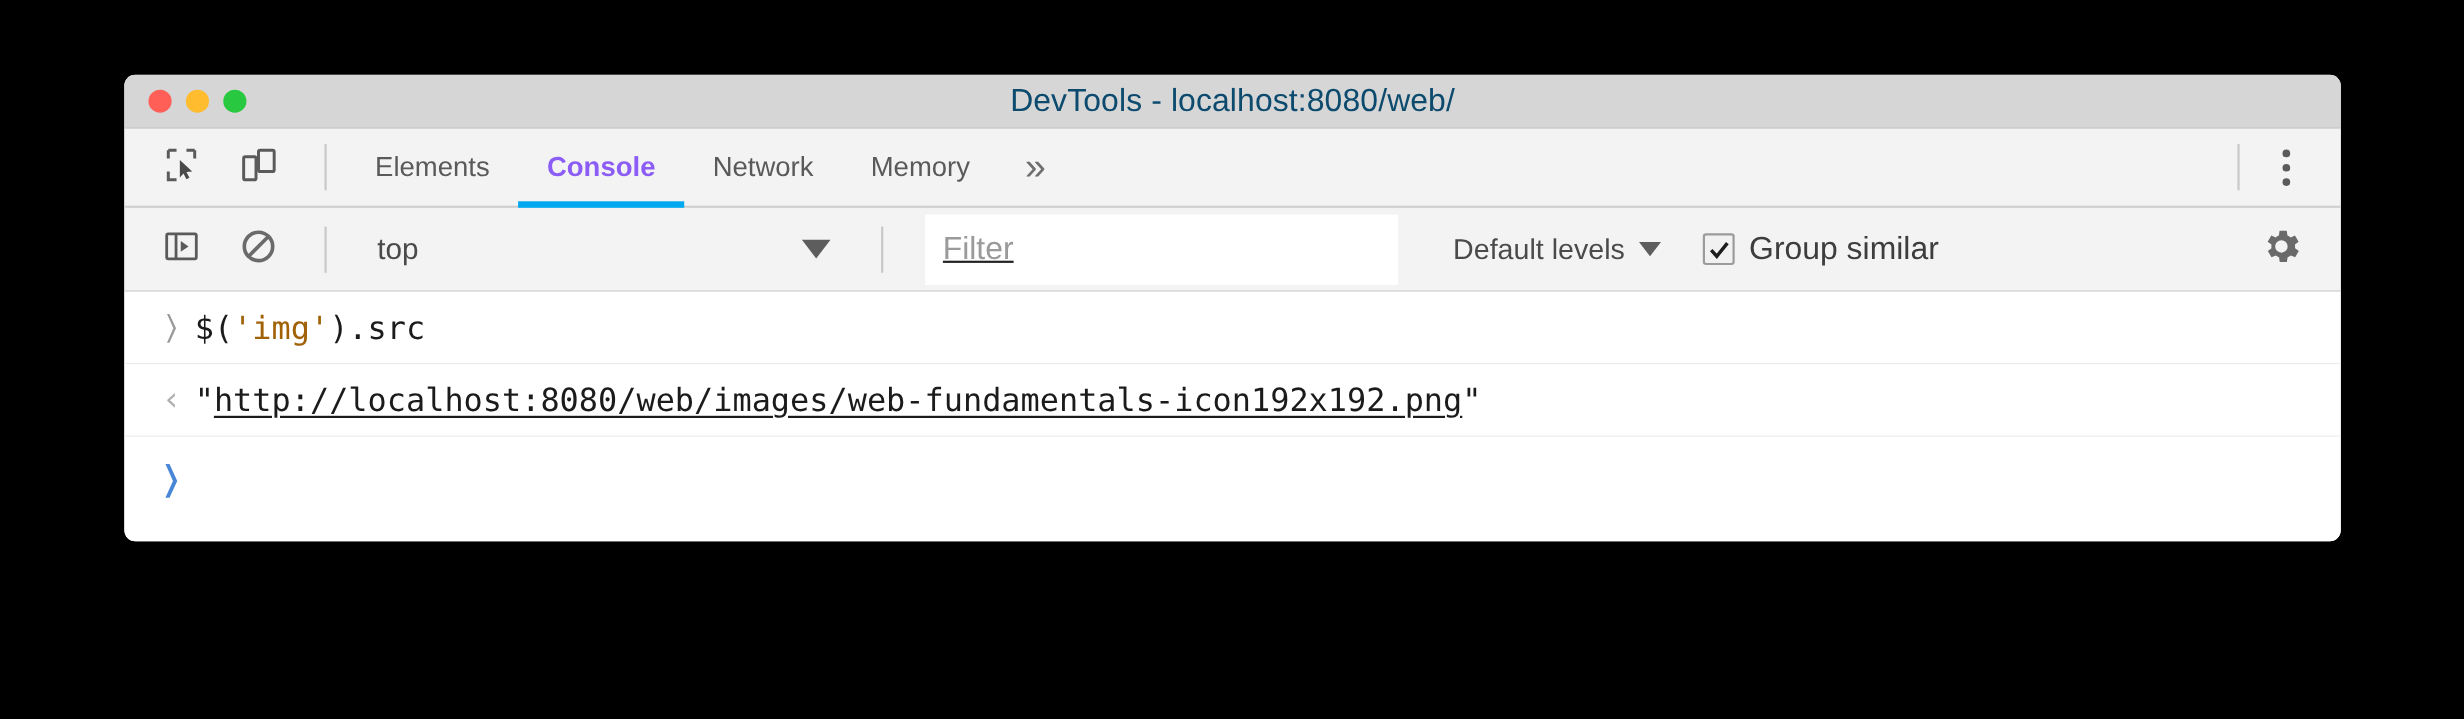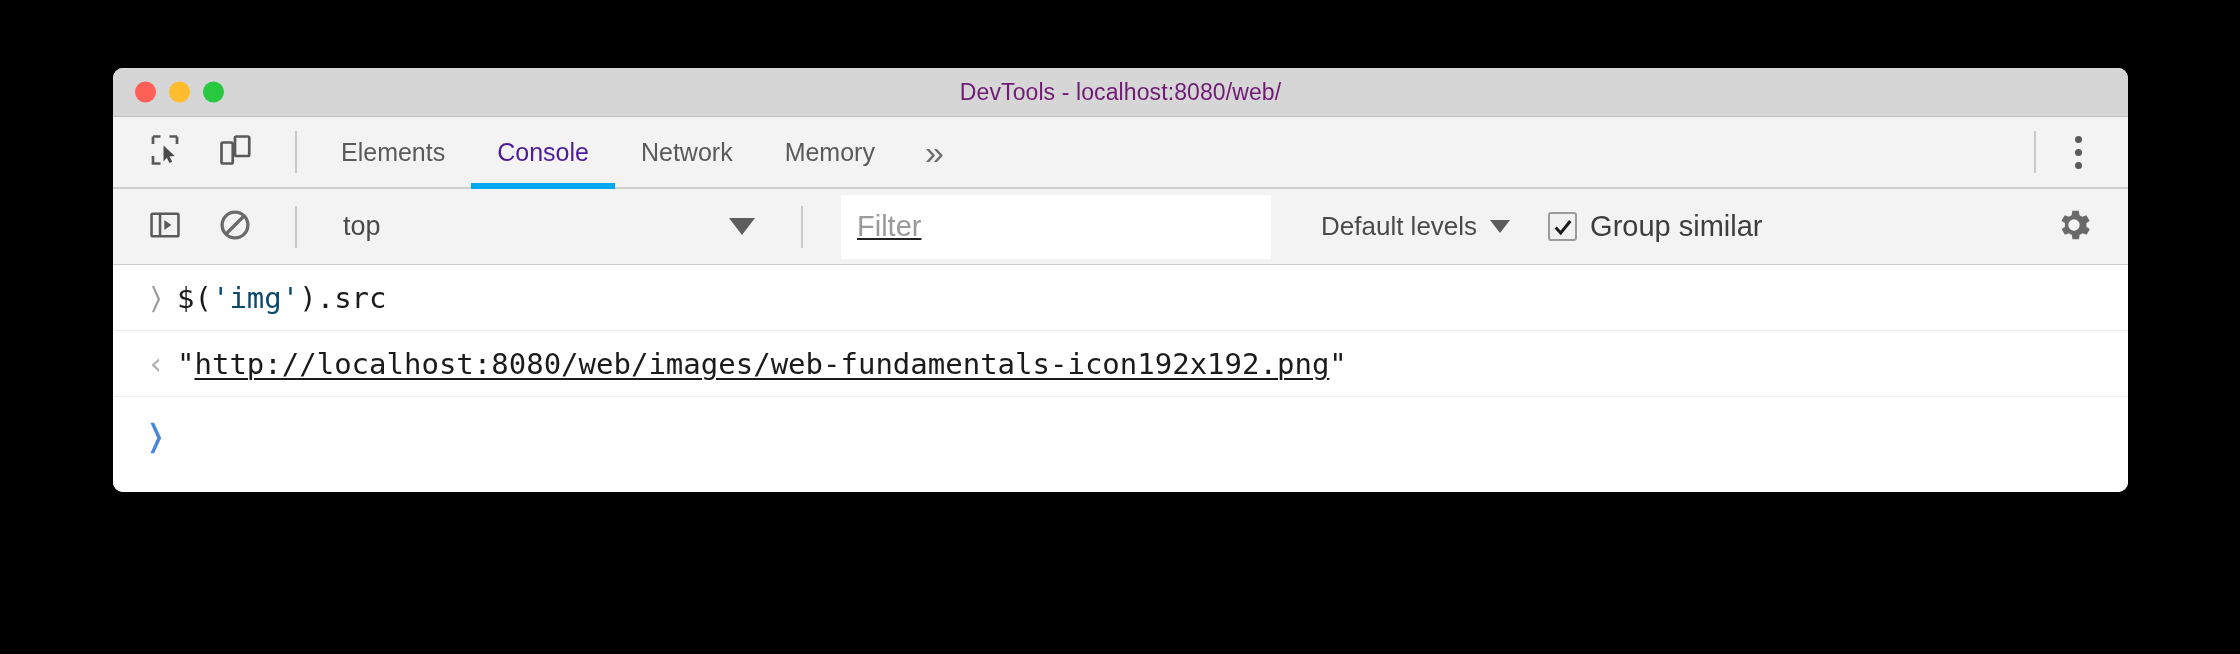--- a/index.html
+++ b/index.html
@@ -50,22 +50,22 @@
     border-radius: 50%;
     display: block;
   }
   .light.close  { background: #ff5f57; }
   .light.min    { background: #febc2e; }
   .light.max    { background: #28c840; }
 
   .window-title {
     width: 100%;
     text-align: center;
-    font-size: 23px;
-    color: #701a75;
+    font-size: 29px;
+    color: #0c4a6e;
     letter-spacing: 0.1px;
     font-family: "Liberation Sans", sans-serif;
   }
 
   
   .tabbar {
     position: relative;
     height: 72px;
     background: #f3f3f3;
     display: flex;
@@ -103,21 +103,22 @@
     height: 100%;
     display: flex;
     align-items: center;
     padding: 0 26px;
     font-size: 25px;
     color: #5a5a5a;
     white-space: nowrap;
     font-family: "Liberation Sans", sans-serif;
   }
   .tab.active {
-    color: #4c1d95;
+    color: #8b5cf6;
+    font-weight: bold;
   }
   .tab.active::after {
     content: "";
     position: absolute;
     left: 0;
     right: 0;
     bottom: -2px;
     height: 6px;
     background: #00a8f0;
   }
@@ -276,21 +277,21 @@
     align-items: center;
     justify-content: center;
   }
   .mono {
     font-family: "DejaVu Sans Mono", "Liberation Mono", monospace;
     font-size: 29px;
     color: #1b1b1b;
     white-space: pre;
     letter-spacing: 0px;
   }
-  .str-red { color: #0c4a6e; }
+  .str-red { color: #a16207; }
   .result-link {
     text-decoration: underline;
     text-decoration-thickness: 2px;
     text-underline-offset: 4px;
     color: #1b1b1b;
   }
   .prompt-row {
     border-bottom: none;
     min-height: 78px;
   }

